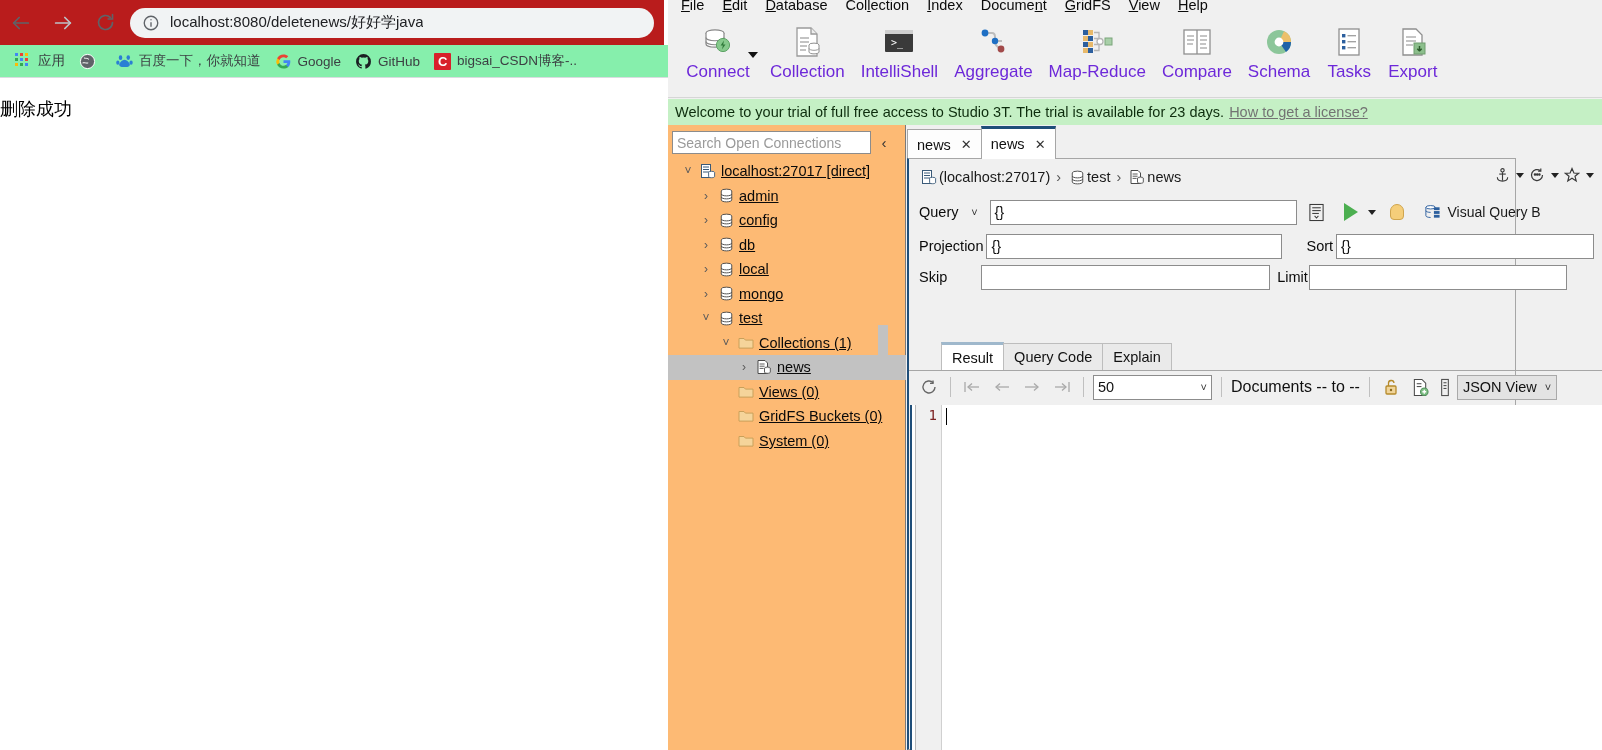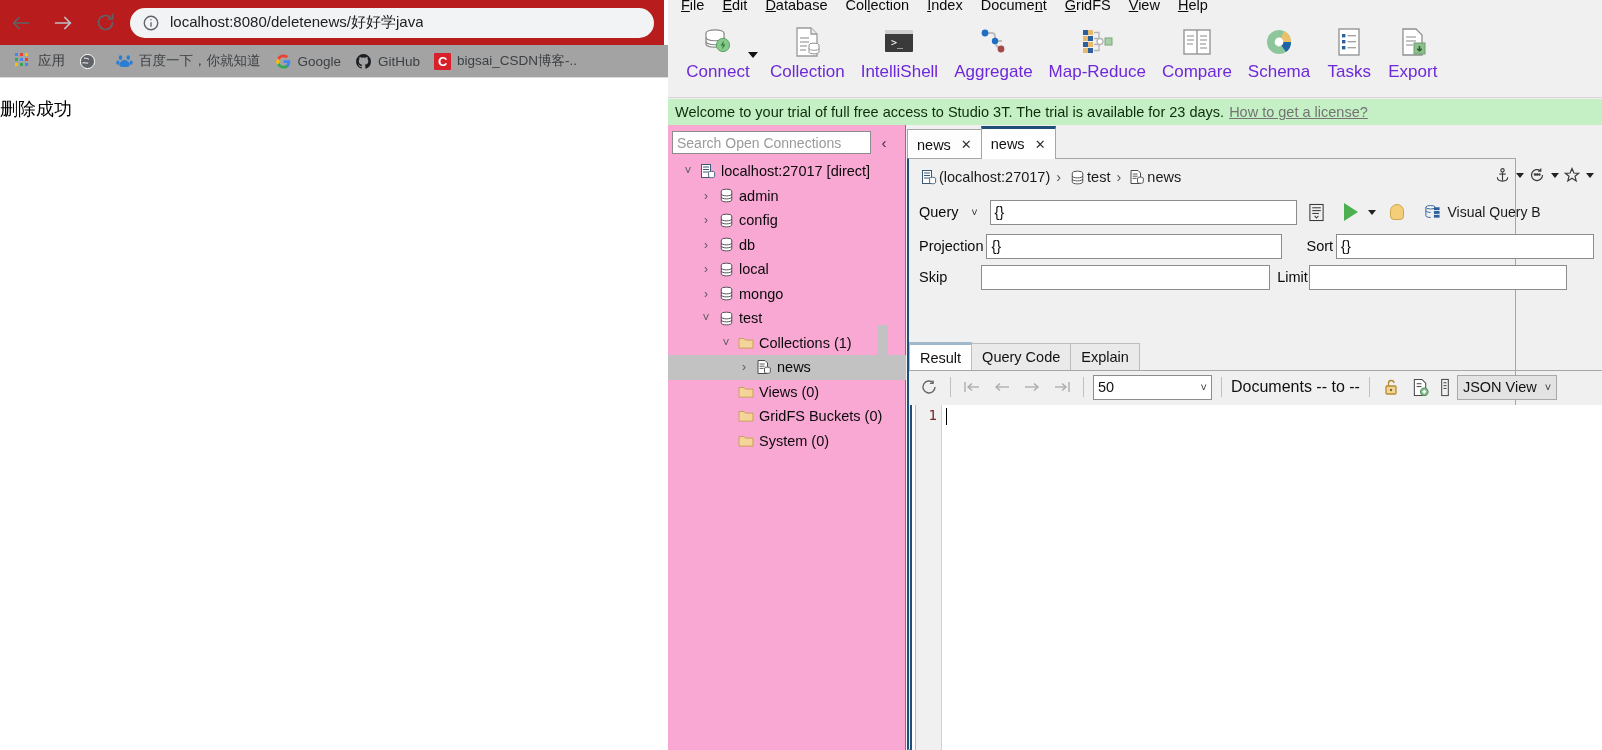--- a/index.html
+++ b/index.html
@@ -32,21 +32,21 @@
     background:#f1f3f4; border-radius:16px;
     display:flex; align-items:center; padding:0 12px;
   }
   .omni-info { width:18px; height:18px; margin-right:10px; color:#5f6368; flex:none; }
   .omni-url {
     font-size:15px; color:#202124; white-space:nowrap; overflow:hidden;
     font-family:"Liberation Sans", sans-serif;
   }
   .bar-bookmarks {
     position:absolute; left:0; top:45px; width:668px; height:33px;
-    background:#a3a3a3; display:flex; align-items:center; padding-left:8px;
+    background:#86efac; display:flex; align-items:center; padding-left:8px;
     border-bottom:1px solid #dadce0; overflow:hidden;
   }
   .bm {
     display:flex; align-items:center; height:26px; padding:0 7px; flex:none;
     font-size:13.5px; color:#3c4043; white-space:nowrap;
   }
   .bm .fav { width:17px; height:17px; margin-right:6px; flex:none; display:block; }
   .apps-grid { display:grid; grid-template-columns:repeat(3,3px); grid-gap:2px; width:13px; }
   .apps-grid i { display:block; width:3px; height:3px; }
   .page-body {
@@ -95,21 +95,21 @@
   .banner {
     position:absolute; left:0; top:99px; width:934px; height:26px;
     background:#c5f0c5; color:#0d2d0d; font-size:14.5px;
     display:flex; align-items:center; padding-left:7px;
   }
   .banner a { color:#737373; text-decoration:underline; margin-left:5px; }
 
   
   .treecol {
     position:absolute; left:0; top:125px; width:238px; height:625px;
-    background:#f9a8d4; border-right:1px solid #7a7a7a;
+    background:#fdba74; border-right:1px solid #7a7a7a;
   }
   .searchrow {
     position:absolute; left:0; top:4px; width:238px; height:27px;
     display:flex; align-items:center; padding-left:4px;
   }
   .searchbox {
     width:199px; height:23px; background:#ffffff; border:1px solid #8c8c8c;
     font-size:14px; color:#9a9a9a; display:flex; align-items:center; padding-left:4px;
   }
   .collapse-arrow {
@@ -118,21 +118,21 @@
   }
   .tree { position:absolute; left:0; top:34px; width:238px; }
   .trow {
     height:24.5px; display:flex; align-items:center; white-space:nowrap;
     font-size:14.5px; color:#0a0a0a;
   }
   .trow.sel { background:#c2c2c2; }
   .tw { width:20px; height:24px; display:flex; align-items:center; justify-content:center;
         color:#5a5a5a; font-size:12px; }
   .ticon { width:20px; height:24px; display:flex; align-items:center; justify-content:center; flex:none; }
-  .tlbl { padding-left:3px; }
+  .tlbl { padding-left:3px;text-decoration:underline; }
   .tree-scroll {
     position:absolute; left:210px; top:200px; width:10px; height:40px; background:#c2c2c2;
   }
 
   
   .editcol {
     position:absolute; left:239px; top:125px; width:695px; height:625px; background:#f0f0f0;
   }
   .tabstrip {
     position:absolute; left:0; top:0; width:695px; height:34px;
@@ -168,21 +168,21 @@
     font-size:14.5px; color:#111; display:flex; align-items:center; padding-left:4px;
   }
   .run-tri {
     width:0;height:0;border-top:9px solid transparent;border-bottom:9px solid transparent;
     border-left:14px solid #4caf50;
   }
   .bulb { width:14px;height:16px;border-radius:7px 7px 4px 4px;background:#f5ce7a;border:1px solid #cfa54f; }
 
   .restabs {
     position:absolute; left:0; top:183px; width:693px; height:29px;
-    display:flex; align-items:flex-end; border-bottom:1px solid #a6a6a6;
+    display:flex; align-items:flex-end; border-bottom:1px solid #a6a6a6;padding-left:32px;
   }
   .rtab {
     height:27px; padding:0 10px; display:flex; align-items:center;
     font-size:14.5px; color:#111; border:1px solid #bdbdbd; border-bottom:none;
     background:#eaeaea; margin-right:-1px;
   }
   .rtab.active { background:#ffffff; border-top:3px solid #9fb8cc; height:28px; }
 
   .restoolbar {
     position:absolute; left:0; top:212px; width:693px; height:32px;

